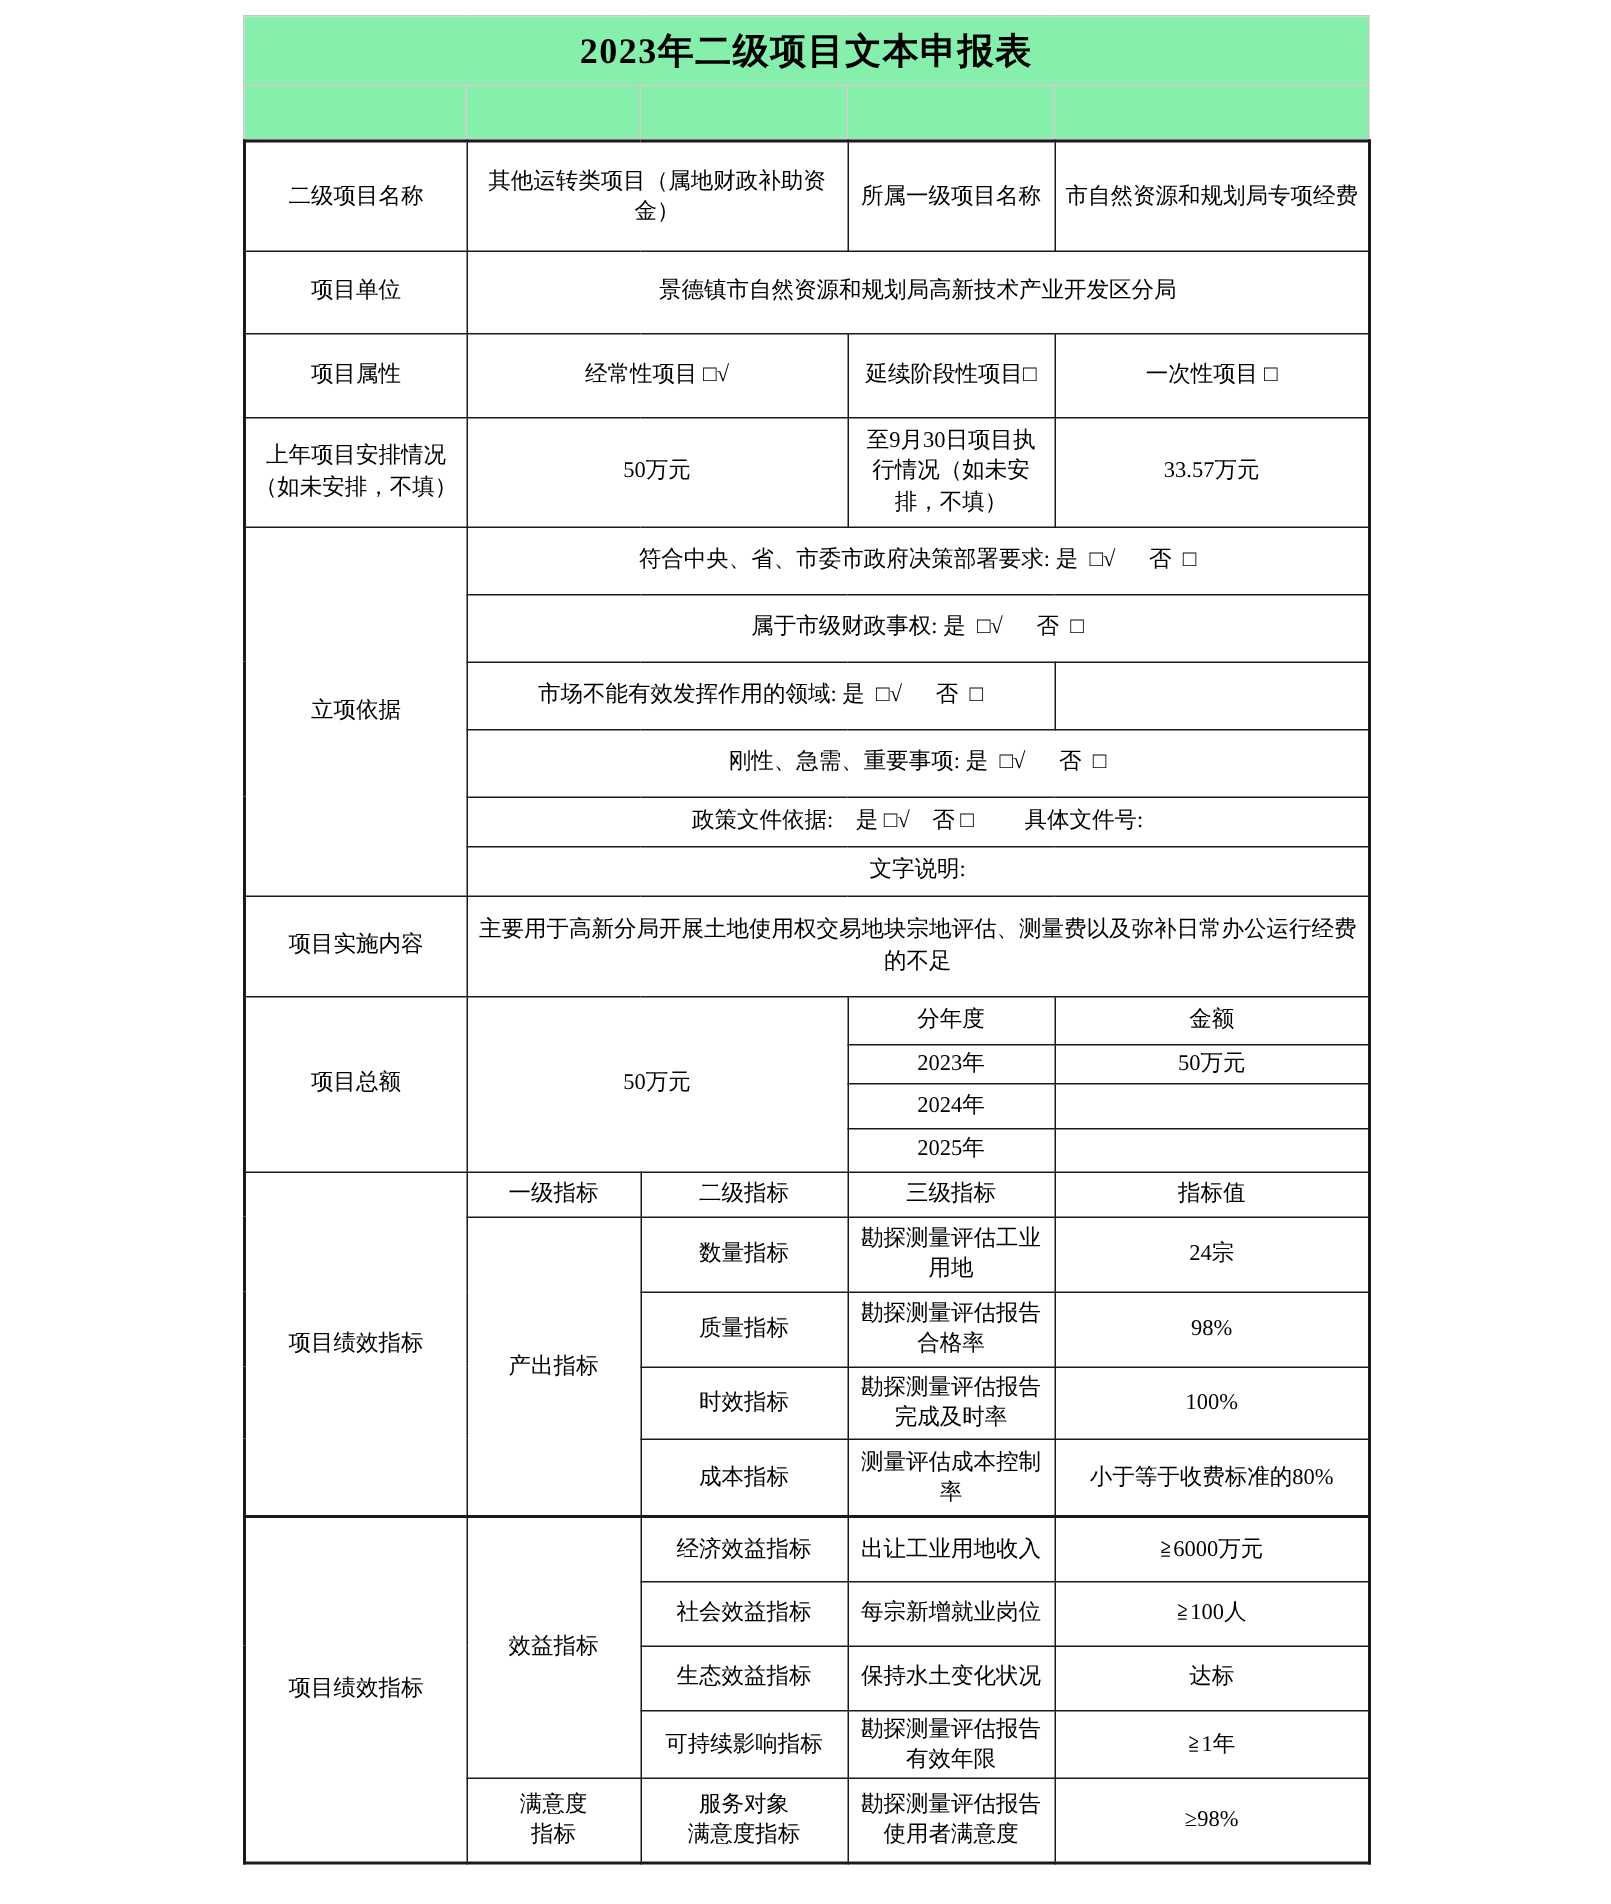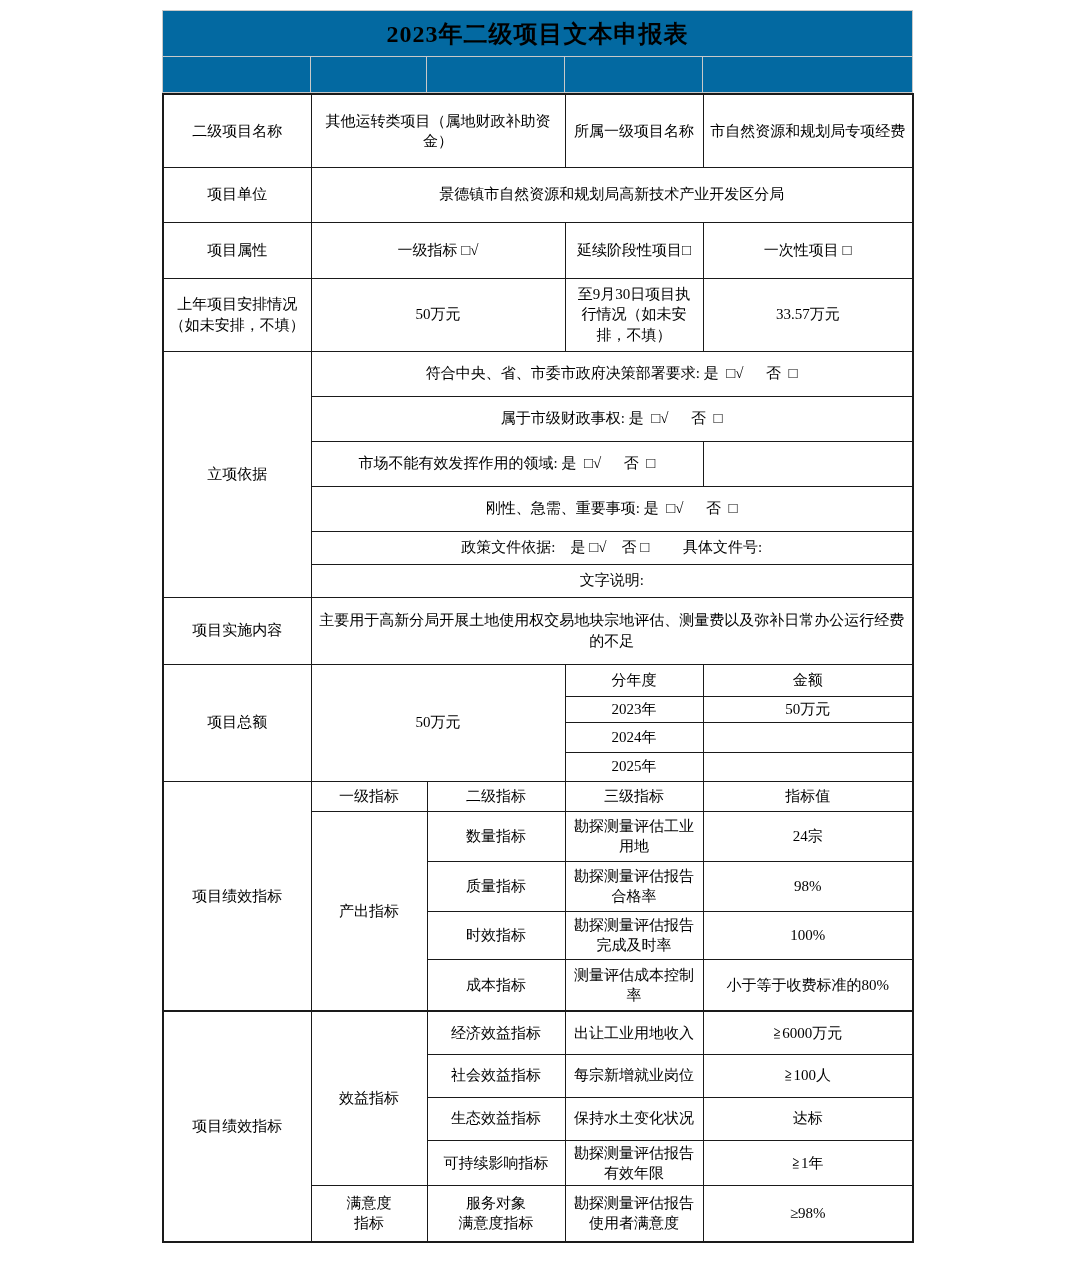--- a/index.html
+++ b/index.html
@@ -4,21 +4,21 @@
 <style>
   * { margin:0; padding:0; box-sizing:border-box; }
   html,body { background:#ffffff; }
   .page {
     position:relative; width:1074px; height:1269px; background:#fff;
     overflow:hidden; font-family:"Liberation Serif","DejaVu Serif",serif; color:#000;
   }
   .tbl-wrap { width:750px; margin:10px auto 0; }
   table { border-collapse:collapse; width:100%; table-layout:fixed; }
   
-  table.light td { border:1px solid #c9c9c9; background:#0369a1; }
+  table.light td { border:1px solid #c9c9c9; background:#86efac; }
   .title-cell {
     font-size:24px; font-weight:bold; text-align:center; vertical-align:middle;
     letter-spacing:1px;
   }
   
   table.main { border:2px solid #1a1a1a;font-family:Liberation Serif, serif; }
   table.main td {
     border:1px solid #1a1a1a; font-size:15px; line-height:1.35;
     text-align:center; vertical-align:middle; padding:2px 5px;
     white-space:pre-wrap; word-break:break-all; overflow:hidden;
@@ -75,21 +75,21 @@
         <td class="fit">市自然资源和规划局专项经费</td>
       </tr>
 
       <tr style="height:55px;">
         <td>项目单位</td>
         <td colspan="4" class="left">景德镇市自然资源和规划局高新技术产业开发区分局</td>
       </tr>
 
       <tr style="height:56px;">
         <td>项目属性</td>
-        <td colspan="2">一级指标 □√</td>
+        <td colspan="2">经常性项目 □√</td>
         <td>延续阶段性项目□</td>
         <td>一次性项目 □</td>
       </tr>
 
       <tr style="height:73px;">
         <td>上年项目安排情况
 （如未安排，不填）</td>
         <td colspan="2">50万元</td>
         <td class="left fit">至9月30日项目执行情况（如未安排，不填）</td>
         <td>33.57万元</td>

